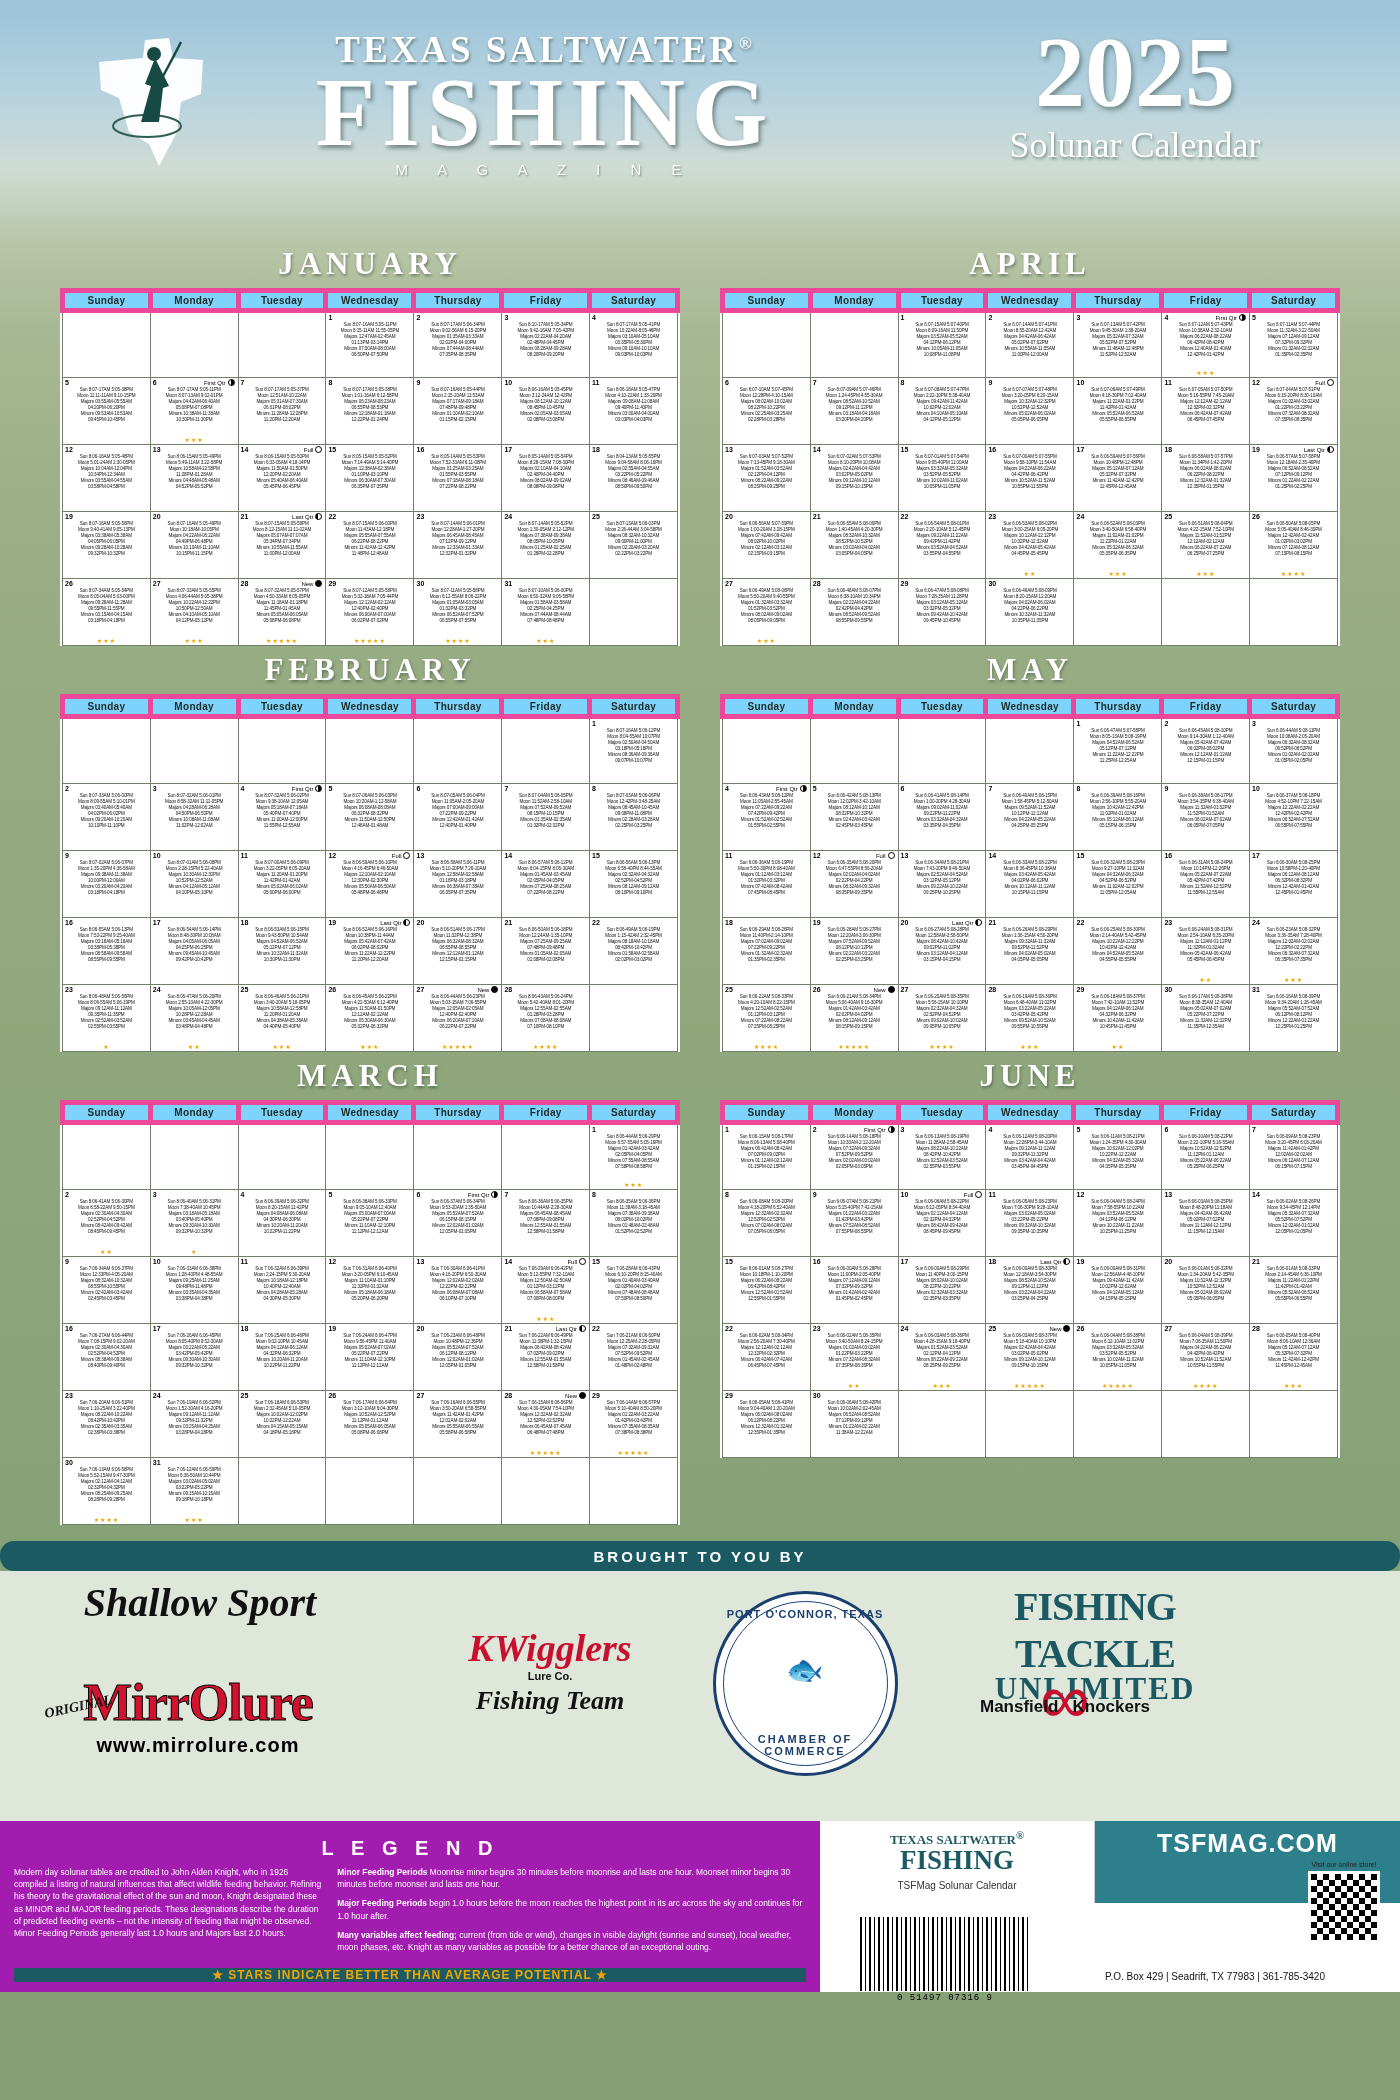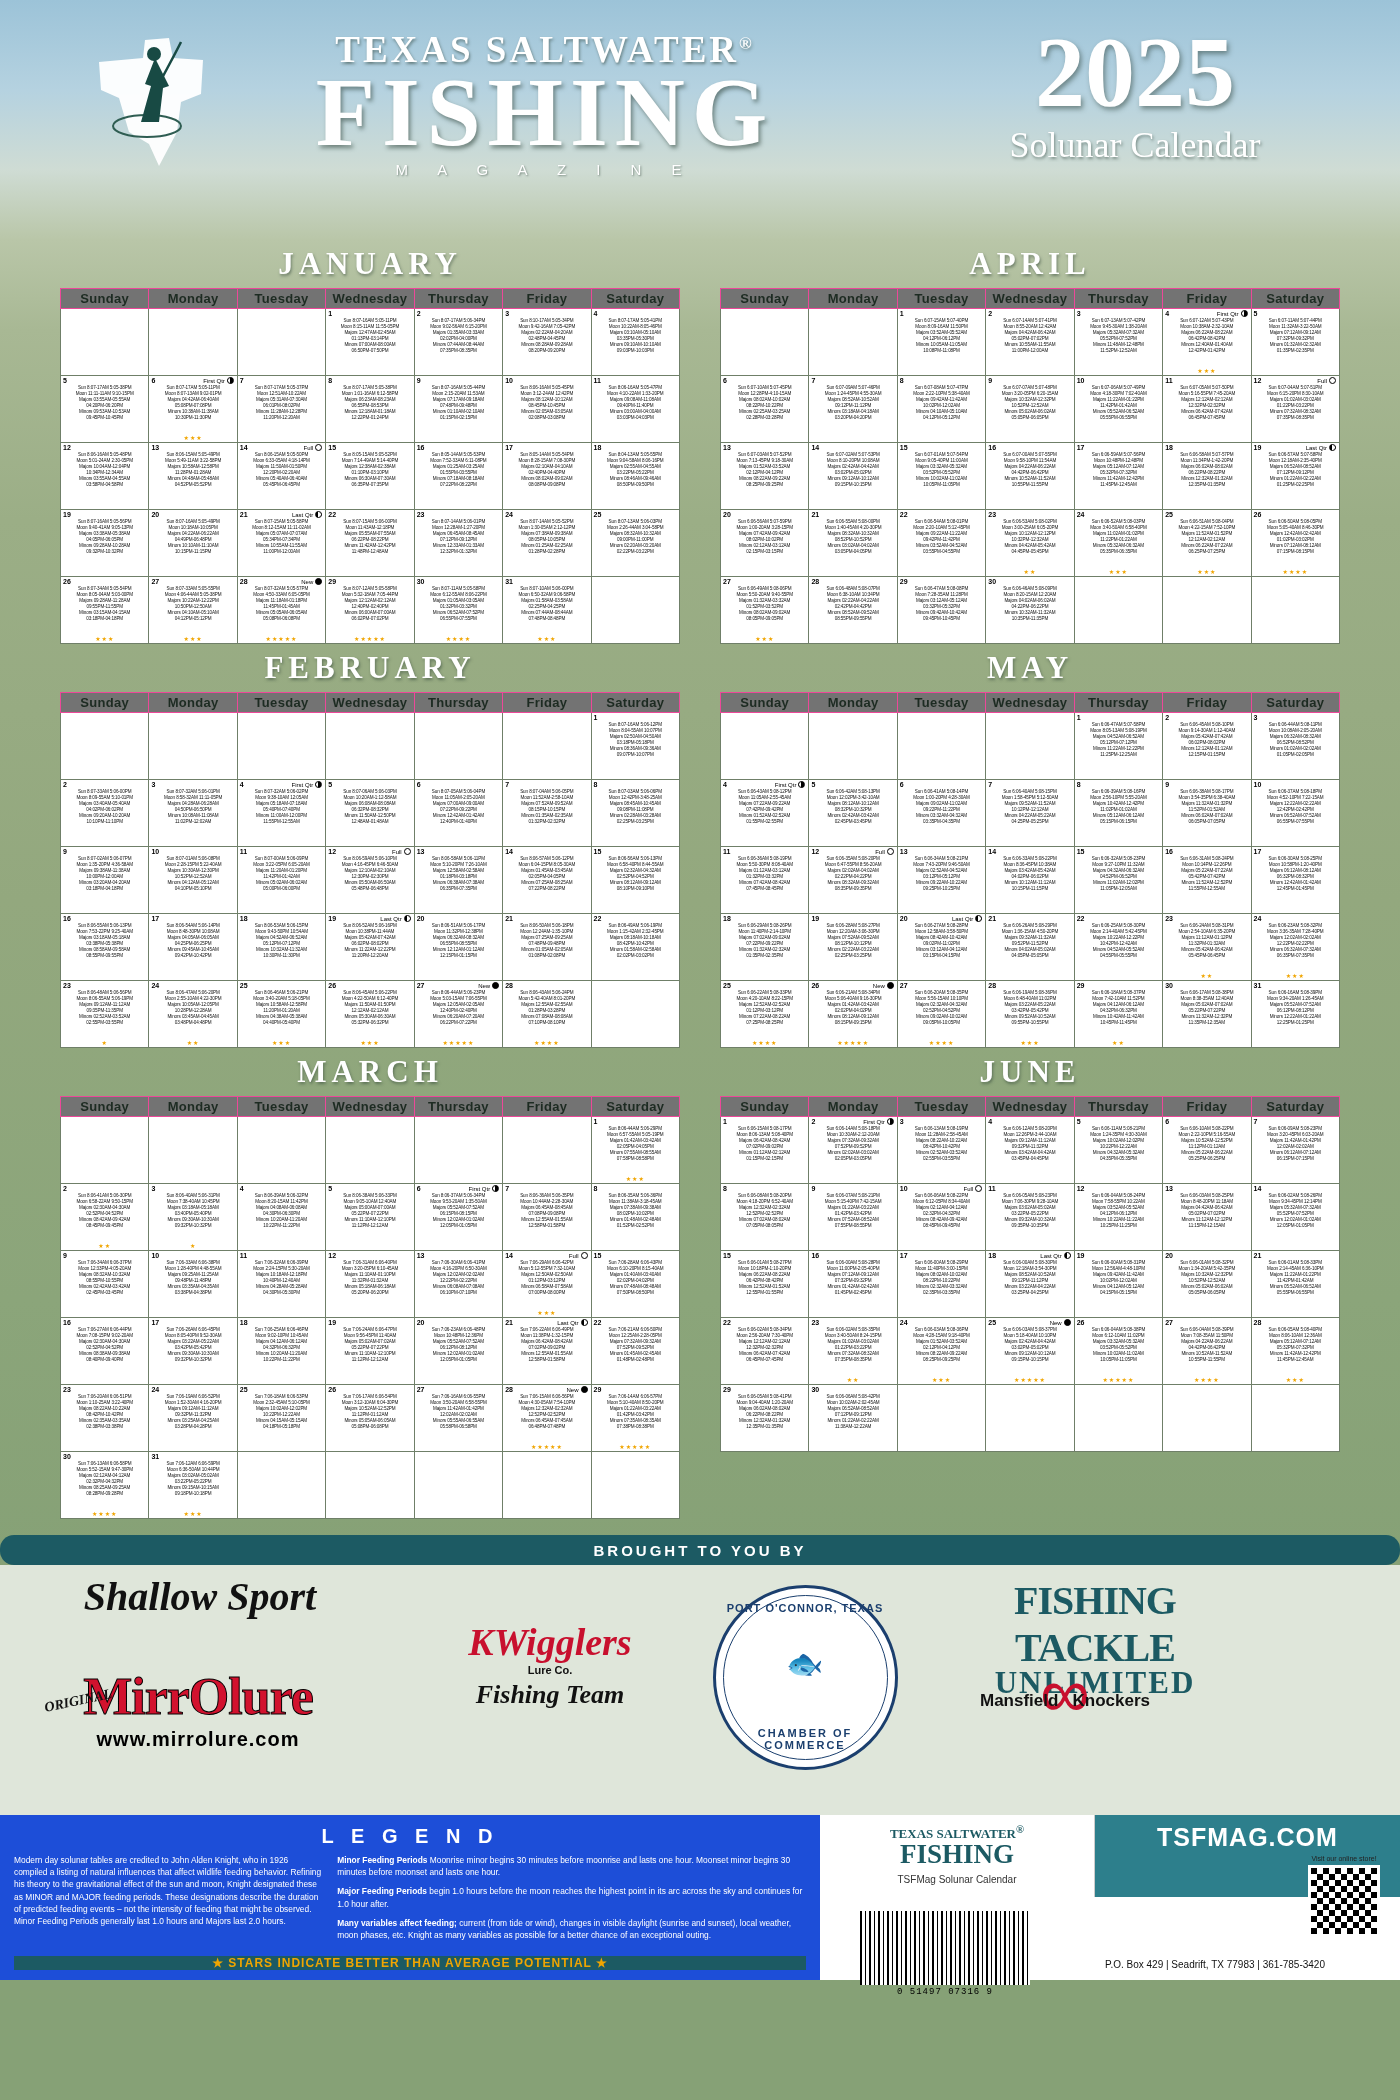--- a/index.html
+++ b/index.html
@@ -66,22 +66,22 @@
   .month-block { margin-bottom:6px; }
   .month-title {
     text-align:center; color:#fff;
     font-family:"Liberation Serif", serif;
     font-size:31px; font-weight:bold; letter-spacing:5px;
     text-shadow:1px 2px 3px rgba(40,60,50,.5);
     margin:6px 0 6px;
   }
   table.cal { border-collapse:collapse; width:620px; background:#fff; }
   table.cal th {
-    background:#737373; border:1px solid #ec4899;
-    font-size:13px; font-weight:bold; color:#1d2b22;
+    background:#7dd3fc; border:5px solid #ec4899;
+    font-size:10px; font-weight:bold; color:#1d2b22;
     padding:2px 0; letter-spacing:.3px;
   }
   table.cal td {
     border:1px solid #6f7f68; background:#fff;
     width:88.5px; height:67px; vertical-align:top;
     padding:1px 2px; position:relative;
   }
   table.cal td.empty { background:#fff; }
   .dnum { font-size:7px; font-weight:bold; color:#000; line-height:1; }
   .phase {
@@ -171,21 +171,21 @@
     font-family:"Liberation Serif", serif; font-weight:bold; font-size:31px;
     color:#1c5a63; letter-spacing:2px; margin-top:-6px;
   }
   .sp-mk { left:900px; top:100px; width:330px; }
   .sp-mk .inf { font-size:70px; color:#c8102e; line-height:.8; }
   .sp-mk .t1 { font-size:17px; font-weight:bold; color:#111; margin-top:-30px;}
 
   
   .legend-wrap { display:flex; background:#1c5a63; }
   .legend {
-    width:820px; background:#1d4ed8; color:#fff; padding:10px 14px 10px;
+    width:820px; background:#a21caf; color:#fff; padding:16px 14px 10px;
   }
   .legend h3 {
     margin:0 0 6px; text-align:center; color:#fff; letter-spacing:6px;
     font-size:20px; font-weight:bold;
   }
   .legend .cols { display:flex; gap:14px; }
   .legend .c1 { width:310px; font-size:8.4px; line-height:1.45; }
   .legend .c2 { width:470px; font-size:8.4px; line-height:1.45; }
   .legend .c2 p { margin:0 0 7px; }
   .legend b { font-weight:bold; }

